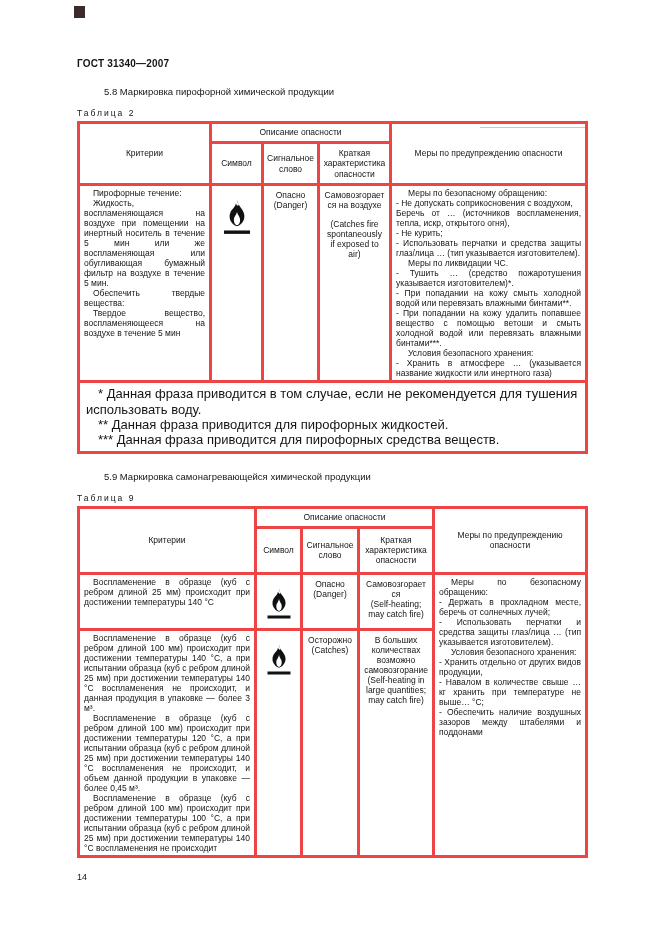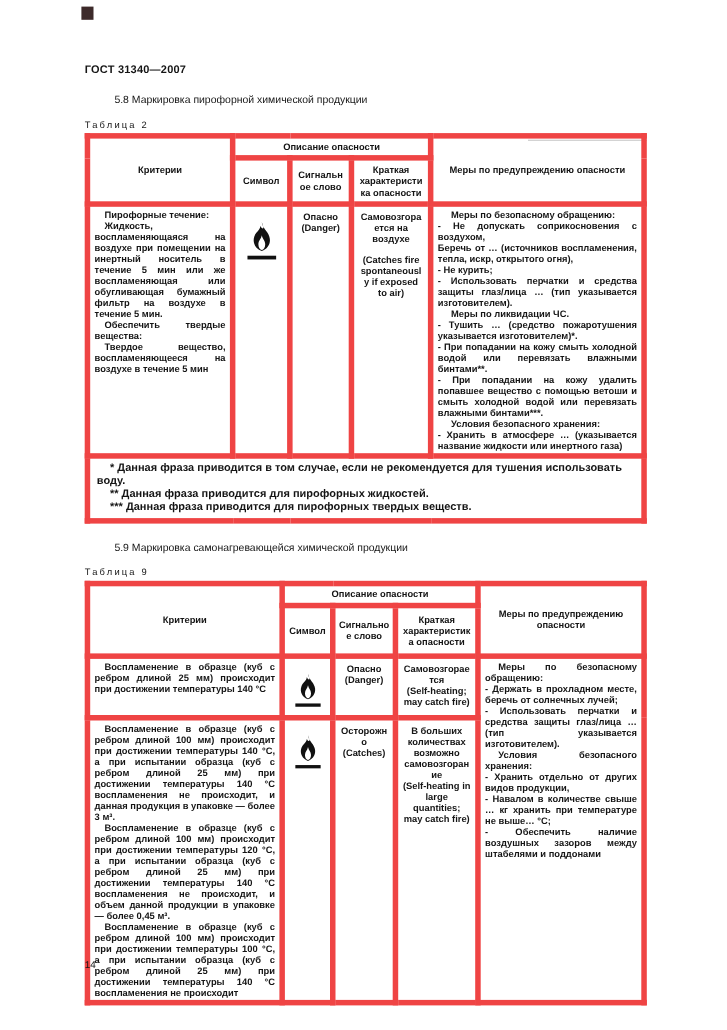--- a/index.html
+++ b/index.html
@@ -10,38 +10,38 @@
     overflow:hidden;
   }
   .corner-mark { position:absolute; left:74px; top:6px; width:11px; height:12px; background:#3d2a2a; }
   .artifact-line { position:absolute; left:480px; top:127px; width:108px; height:1px; background:#c9c9c9; }
   .content { position:absolute; left:77px; top:58px; width:511px; }
   .doc-header { font-size:10px; font-weight:bold; letter-spacing:.2px; }
   .section-title { font-size:9.5px; font-weight:normal; margin:17px 0 0 27px; }
   .table-caption { font-size:8.5px; margin:11px 0 3px 0; letter-spacing:2px; }
   table { width:100%; border-collapse:collapse; table-layout:fixed; }
   th, td {
-    border:5px solid #ef4444; font-size:8.5px; font-weight:bold;
+    border:3px solid #ef4444; font-size:8.5px; font-weight:normal;
     padding:2px 4px; vertical-align:top; line-height:1.18; word-wrap:break-word;
   }
   th { text-align:center; vertical-align:middle; padding:2px 3px; }
   tr.hr1 { height:20px; }
   tr.hr2 { height:42px; }
   tr.hr2t9 { height:46px; }
   tr.t9r1 { height:56px; }
   p { margin:0; }
   .jp { text-indent:9px; text-align:justify; }
   .mh { text-indent:12px; text-align:justify; }
   .md { text-align:justify; }
   td.cell-symbol { text-align:center; padding-top:12px; }
   td.cell-signal, td.cell-brief { text-align:center; padding-top:4px; }
   .gap-top { margin-top:9px; }
   .flame-svg { width:34px; height:40px; display:inline-block; }
   .flame-svg.small { width:30px; height:35px; }
-  td.footnotes { padding:3px 6px; font-size:10px; }
+  td.footnotes { padding:3px 6px; font-size:13px; }
   .fn { text-indent:12px; }
   .page-number { position:absolute; left:77px; top:872px; font-size:9px; }
 </style>
 </head>
 <body>
 
 <div class="page">
   <div class="corner-mark"></div>
   <div class="artifact-line"></div>
 
@@ -103,21 +103,21 @@
           <p class="md">- При попадании на кожу смыть холодной водой или перевязать влажными бинтами**.</p>
           <p class="md">- При попадании на кожу удалить попавшее вещество с помощью ветоши и смыть холодной водой или перевязать влажными бинтами***.</p>
           <p class="mh">Условия безопасного хранения:</p>
           <p class="md">- Хранить в атмосфере … (указывается название жидкости или инертного газа)</p>
         </td>
       </tr>
       <tr>
         <td class="footnotes" colspan="5">
           <p class="fn">* Данная фраза приводится в том случае, если не рекомендуется для тушения использовать воду.</p>
           <p class="fn">** Данная фраза приводится для пирофорных жидкостей.</p>
-          <p class="fn">*** Данная фраза приводится для пирофорных твердых веществ.</p>
+          <p class="fn">*** Данная фраза приводится для пирофорных средства веществ.</p>
         </td>
       </tr>
     </tbody>
       </table>
 
     <div class="section-title">5.9 Маркировка самонагревающейся химической продукции</div>
     <div class="table-caption">Таблица 9</div>
 
     <table>
       <colgroup>

